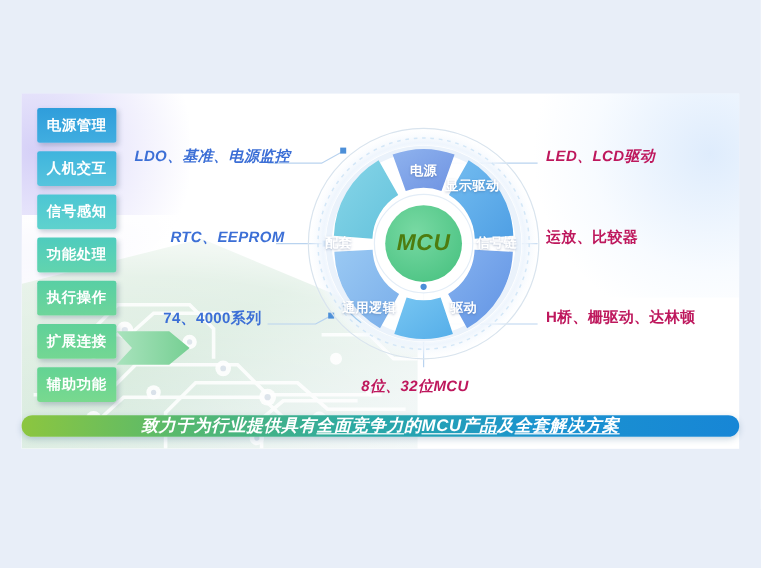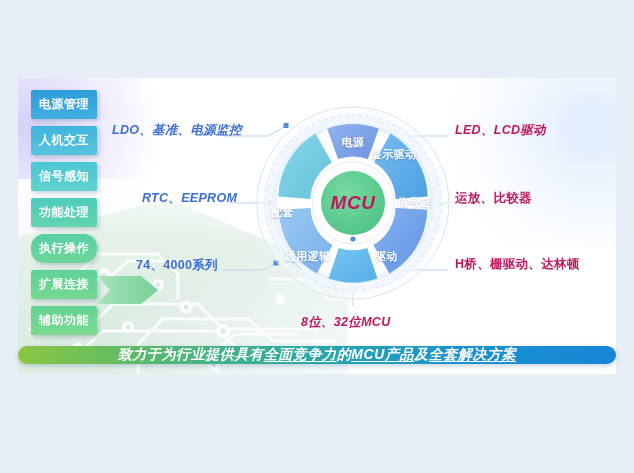--- a/index.html
+++ b/index.html
@@ -57,21 +57,21 @@
   .wheel-wrap{position:absolute;left:235px;top:25px;width:200px;height:200px;z-index:5;}
   .wheel-wrap svg{display:block;}
   .seg-label{
     position:absolute;color:#ffffff;font-size:11px;font-weight:bold;
     white-space:nowrap;text-shadow:0 1px 2px rgba(40,70,120,.35);
     letter-spacing:.3px;
   }
   .mcu-label{
     position:absolute;left:0;top:0;width:200px;height:200px;
     display:flex;align-items:center;justify-content:center;
-    font-size:19px;font-style:italic;font-weight:bold;color:#be185d;
+    font-size:19px;font-style:italic;font-weight:bold;color:#4d7c0f;
     letter-spacing:.5px;
   }
 
   
   .callout{
     position:absolute;font-size:12.5px;font-weight:bold;font-style:italic;
     color:#3c6fd6;white-space:nowrap;z-index:7;letter-spacing:.3px;
   }
   .callout.cn{font-style:normal;}
   .callout.light{color:#be185d;}
@@ -185,21 +185,21 @@
       </div>
       <div class="side-btn" style="background: linear-gradient(rgb(63, 180, 221) 0%, rgb(86, 196, 221) 100%);">
         <span>人机交互</span>
       </div>
       <div class="side-btn" style="background: linear-gradient(rgb(76, 198, 212) 0%, rgb(95, 210, 205) 100%);">
         <span>信号感知</span>
       </div>
       <div class="side-btn" style="background: linear-gradient(rgb(79, 204, 190) 0%, rgb(98, 212, 174) 100%);">
         <span>功能处理</span>
       </div>
-      <div class="side-btn" style="background: linear-gradient(rgb(88, 207, 164) 0%, rgb(110, 213, 154) 100%); border-radius: 13px;">
+      <div class="side-btn" style="background: linear-gradient(rgb(88, 207, 164) 0%, rgb(110, 213, 154) 100%);">
         <span>执行操作</span>
       </div>
       <div class="side-btn" style="background: linear-gradient(rgb(95, 209, 153) 0%, rgb(116, 215, 147) 100%);">
         <span>扩展连接</span>
       </div>
       <div class="side-btn" style="background: linear-gradient(rgb(99, 211, 148) 0%, rgb(121, 217, 143) 100%);">
         <span>辅助功能</span>
       </div>
     </div>
 
@@ -284,21 +284,21 @@
         </g>
       </svg>
 
       <div class="mcu-label">MCU</div>
 
       <div class="seg-label" style="left:70px;top:32px;width:60px;text-align:center;">电源</div>
       <div class="seg-label" style="left:118px;top:44px;">显示驱动</div>
       <div class="seg-label" style="left:144px;top:92px;">信号链</div>
       <div class="seg-label" style="left:122px;top:146px;">驱动</div>
       <div class="seg-label" style="left:32px;top:146px;">通用逻辑</div>
-      <div class="seg-label" style="left:18px;top:102px;">配套</div>
+      <div class="seg-label" style="left:18px;top:92px;">配套</div>
     </div>
 
     <div class="callout" style="left:94px;top:44px;">LDO、基准、电源监控</div>
     <div class="callout" style="left:124px;top:112px;">RTC、EEPROM</div>
     <div class="callout cn" style="left:118px;top:179px;">74、4000系列</div>
 
     <div class="callout light" style="left:437px;top:44px;">LED、LCD驱动</div>
     <div class="callout cn light" style="left:437px;top:112px;">运放、比较器</div>
     <div class="callout cn light" style="left:437px;top:178px;">H桥、栅驱动、达林顿</div>
 

